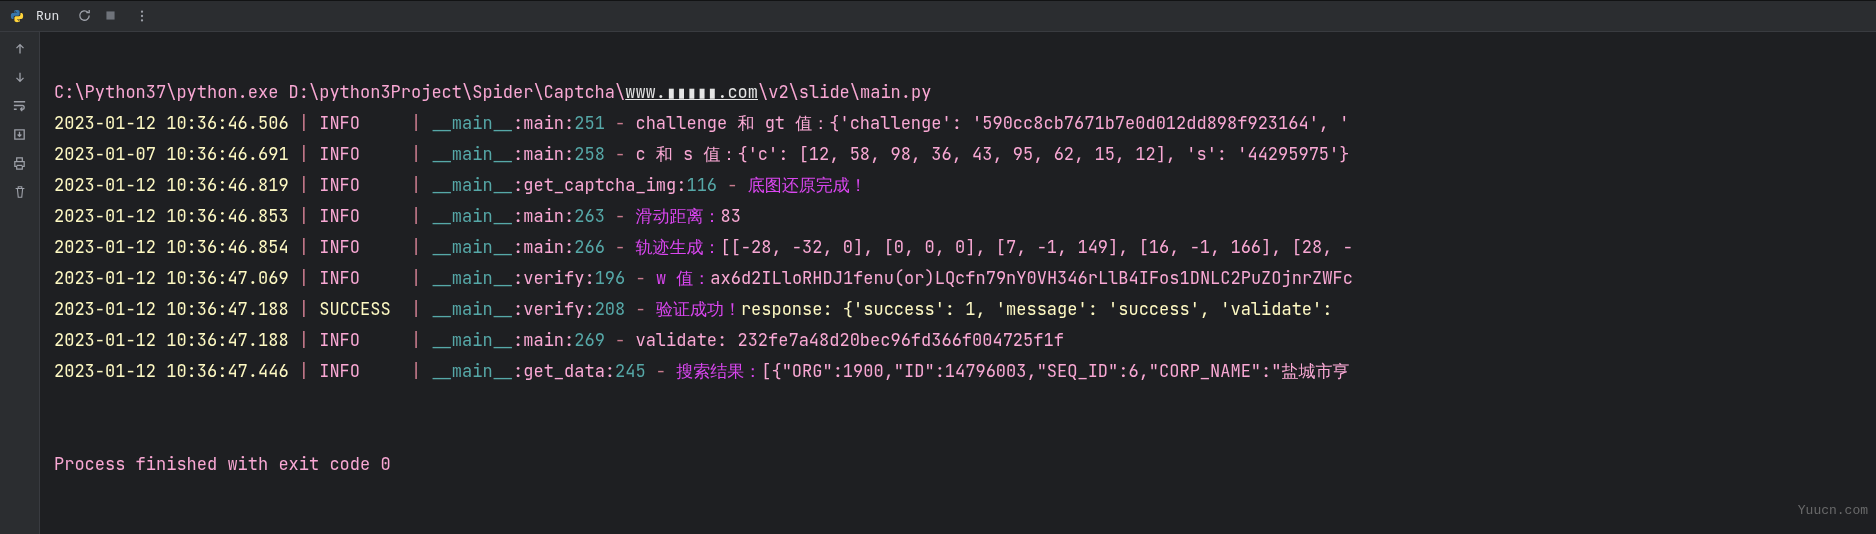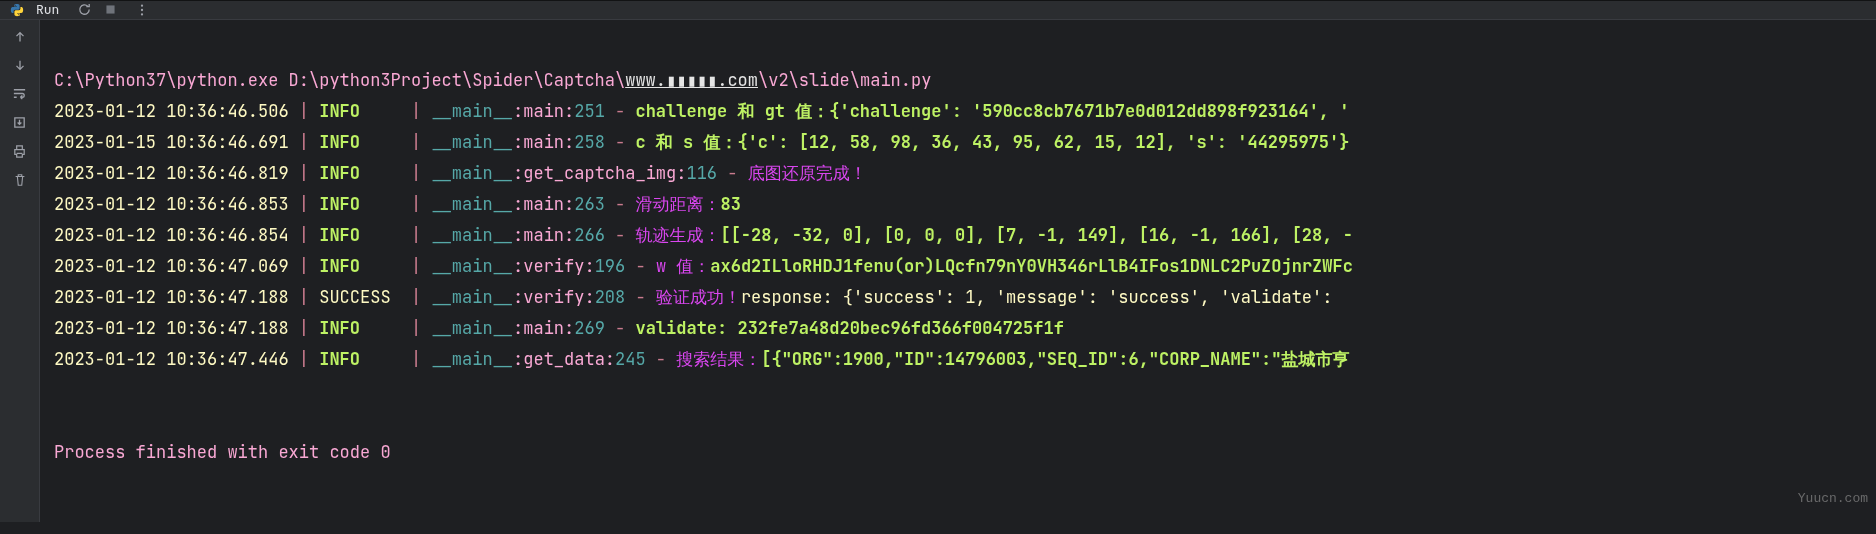--- a/index.html
+++ b/index.html
@@ -1,27 +1,27 @@
 <!DOCTYPE html>
 <html><head>
 <meta charset="utf-8">
 <style>
   html,body{margin:0;padding:0;width:1876px;height:534px;background:#1e1f22;font-family:"JetBrains Mono","Consolas","Courier New",monospace;font-size:16px;color:#bcbec4;overflow:hidden}
   *{box-sizing:border-box}
-  .titlebar{height:20px;background:#2b2d30;border-bottom:1px solid #393b40;display:flex;align-items:center;padding:0 10px;gap:12px;font-size:13px}
+  .titlebar{height:32px;background:#2b2d30;border-bottom:1px solid #393b40;display:flex;align-items:center;padding:0 10px;gap:12px;font-size:13px}
   .py-icon{display:inline-flex;align-items:center}
   .tb-label{color:#dfe1e5;margin-right:6px}
   .tb-icon{color:#9da0a8;display:inline-flex;cursor:pointer}
   .main{display:flex;height:502px}
   .gutter{width:40px;background:#2b2d30;border-right:1px solid #393b40;display:flex;flex-direction:column;align-items:center;padding-top:10px;gap:14px}
   .g-icon{color:#9da0a8;display:inline-flex}
   .console{flex:1;padding:14px 10px 10px 14px;overflow:hidden;white-space:pre;line-height:31px;font-size:17px;position:relative}
   .link{color:#e5e5e5;text-decoration:underline}
   .green{color:#fef9c3}
-  .bold{color:#bef264;font-weight:bold}
+  .bold{color:#f9a8d4;font-weight:normal}
   .pink{color:#c97b8e}
   .orange{color:#d946ef}
   .cyan{color:#56a8a8}
   .white{color:#f9a8d4}
   .watermark{position:absolute;right:8px;bottom:8px;color:#888;font-size:13px;opacity:.7;font-family:Liberation Mono, monospace}
   .sep-top{position:absolute;top:0;left:0;right:0;height:1px;background:#121314}
 </style>
 </head>
 <body>
 
@@ -86,21 +86,21 @@
     <span class="g-icon">
         <svg width="14" height="14" viewBox="0 0 16 16" fill="none" stroke="currentColor" stroke-width="1.3">
           <path d="M3 4h10M6 4V2h4v2M5 4l1 10h4l1-10"></path>
         </svg>
       </span>
   </div>
 
   <div class="console">
 <span><span class="white">C:\Python37\python.exe D:\python3Project\Spider\Captcha\</span><span class="link">www.▮▮▮▮▮.com</span><span class="white">\v2\slide\main.py</span></span>
 <span><span class="green">2023-01-12 10:36:46.506</span><span class="pink"> | </span><span class="bold">INFO    </span><span class="pink"> | </span><span class="cyan">__main__</span><span class="white">:main:</span><span class="cyan">251</span><span class="pink"> - </span><span class="bold">challenge 和 gt 值：{'challenge': '590cc8cb7671b7e0d012dd898f923164', '</span></span>
-<span><span class="green">2023-01-15 10:36:46.691</span><span class="pink"> | </span><span class="bold">INFO    </span><span class="pink"> | </span><span class="cyan">__main__</span><span class="white">:main:</span><span class="cyan">258</span><span class="pink"> - </span><span class="bold">c 和 s 值：{'c': [12, 58, 98, 36, 43, 95, 62, 15, 12], 's': '44295975'}</span></span>
+<span><span class="green">2023-01-07 10:36:46.691</span><span class="pink"> | </span><span class="bold">INFO    </span><span class="pink"> | </span><span class="cyan">__main__</span><span class="white">:main:</span><span class="cyan">258</span><span class="pink"> - </span><span class="bold">c 和 s 值：{'c': [12, 58, 98, 36, 43, 95, 62, 15, 12], 's': '44295975'}</span></span>
 <span><span class="green">2023-01-12 10:36:46.819</span><span class="pink"> | </span><span class="bold">INFO    </span><span class="pink"> | </span><span class="cyan">__main__</span><span class="white">:get_captcha_img:</span><span class="cyan">116</span><span class="pink"> - </span><span class="orange">底图还原完成！</span></span>
 <span><span class="green">2023-01-12 10:36:46.853</span><span class="pink"> | </span><span class="bold">INFO    </span><span class="pink"> | </span><span class="cyan">__main__</span><span class="white">:main:</span><span class="cyan">263</span><span class="pink"> - </span><span class="orange">滑动距离：</span><span class="bold">83</span></span>
 <span><span class="green">2023-01-12 10:36:46.854</span><span class="pink"> | </span><span class="bold">INFO    </span><span class="pink"> | </span><span class="cyan">__main__</span><span class="white">:main:</span><span class="cyan">266</span><span class="pink"> - </span><span class="orange">轨迹生成：</span><span class="bold">[[-28, -32, 0], [0, 0, 0], [7, -1, 149], [16, -1, 166], [28, -</span></span>
 <span><span class="green">2023-01-12 10:36:47.069</span><span class="pink"> | </span><span class="bold">INFO    </span><span class="pink"> | </span><span class="cyan">__main__</span><span class="white">:verify:</span><span class="cyan">196</span><span class="pink"> - </span><span class="orange">w 值：</span><span class="bold">ax6d2ILloRHDJ1fenu(or)LQcfn79nY0VH346rLlB4IFos1DNLC2PuZOjnrZWFc</span></span>
 <span><span class="green">2023-01-12 10:36:47.188</span><span class="pink"> | </span><span class="green">SUCCESS </span><span class="pink"> | </span><span class="cyan">__main__</span><span class="white">:verify:</span><span class="cyan">208</span><span class="pink"> - </span><span class="orange">验证成功！</span><span class="green">response: {'success': 1, 'message': 'success', 'validate': </span></span>
 <span><span class="green">2023-01-12 10:36:47.188</span><span class="pink"> | </span><span class="bold">INFO    </span><span class="pink"> | </span><span class="cyan">__main__</span><span class="white">:main:</span><span class="cyan">269</span><span class="pink"> - </span><span class="bold">validate: 232fe7a48d20bec96fd366f004725f1f</span></span>
 <span><span class="green">2023-01-12 10:36:47.446</span><span class="pink"> | </span><span class="bold">INFO    </span><span class="pink"> | </span><span class="cyan">__main__</span><span class="white">:get_data:</span><span class="cyan">245</span><span class="pink"> - </span><span class="orange">搜索结果：</span><span class="bold">[{"ORG":1900,"ID":14796003,"SEQ_ID":6,"CORP_NAME":"盐城市亨</span></span>
 
 
 <span class="white">Process finished with exit code 0</span>

